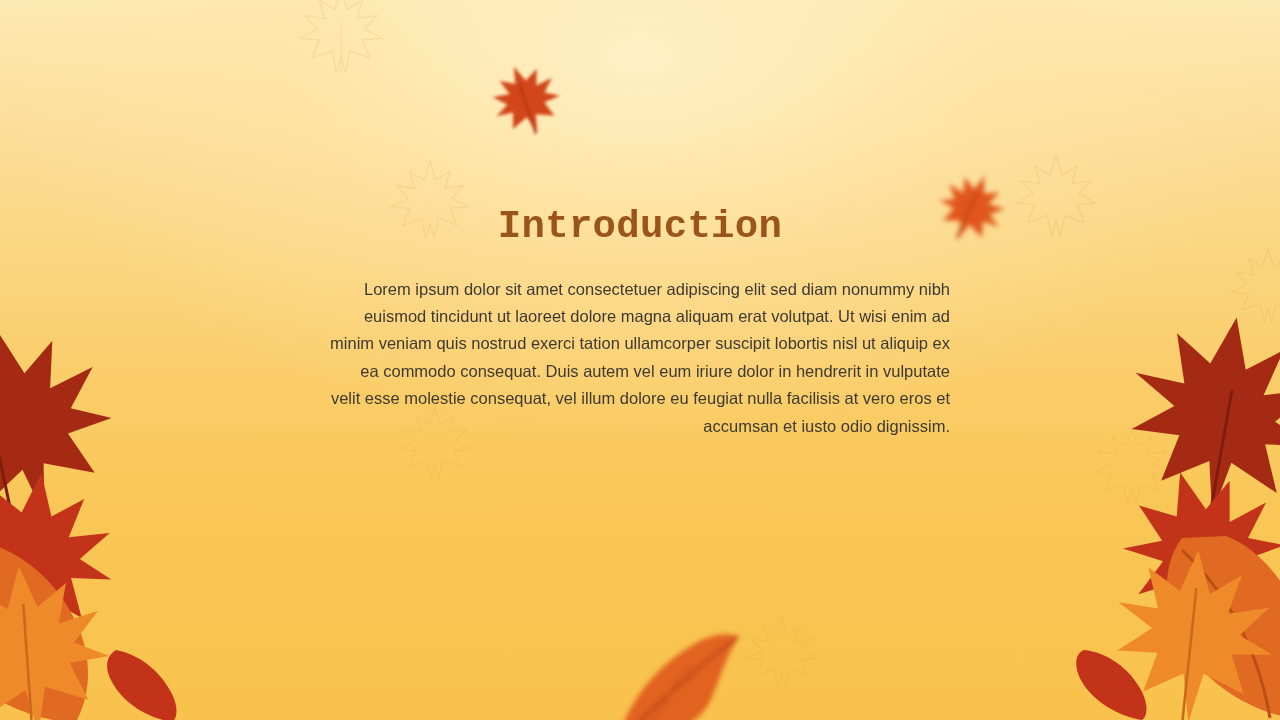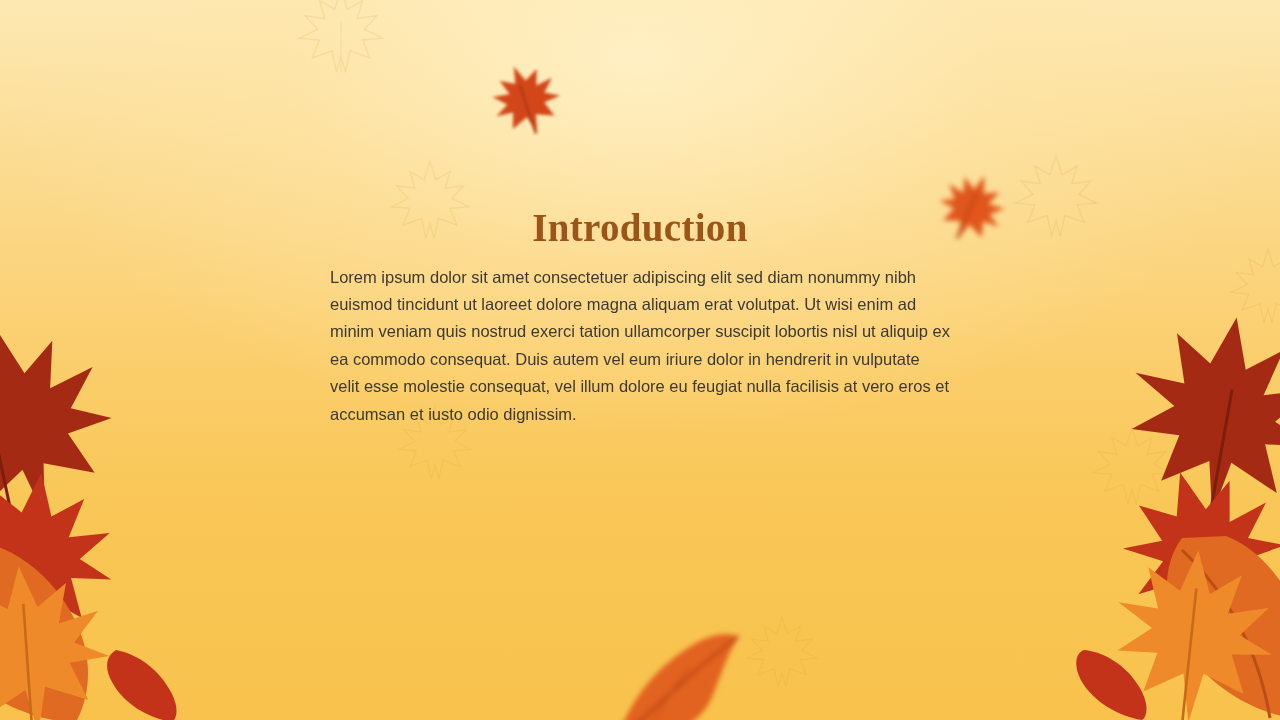--- a/index.html
+++ b/index.html
@@ -49,36 +49,36 @@
     position: absolute;
     left: 50%;
     top: 206px;
     transform: translateX(-50%);
     width: 620px;
     text-align: center;
     z-index: 5;
   }
 
   .slide-title {
-    margin: 0 0 14px 0;
-    font-family: Liberation Serif, serif;
+    margin: 0 0 26px 0;
+    font-family: Liberation Mono, monospace;
     font-size: 39px;
     line-height: 1.12;
     font-weight: 700;
     color: #9b5518;
     letter-spacing: 0.3px;
   }
 
   .slide-body {
     margin: 0;
     font-family: "Liberation Sans", sans-serif;
     font-size: 16.5px;
     line-height: 1.66;
     color: #3d3a32;
-    text-align: left;
+    text-align: right;
   }
 </style>
 </head>
 <body>
 
 <div class="slide">
 
   <div class="wm" style="left:296px; top:-14px;">
     <svg width="90" height="90" viewBox="0 0 100 100" aria-hidden="true">
       <path d="M50 4 L57 26 L74 16 L68 36 L90 33 L76 48 L96 58 L74 60 L82 80 L60 72 L55 96 L50 78 L45 96 L40 72 L18 80 L26 60 L4 58 L24 48 L10 33 L32 36 L26 16 L43 26 Z" fill="none" stroke="#d59a3a" stroke-width="1.6"></path>

